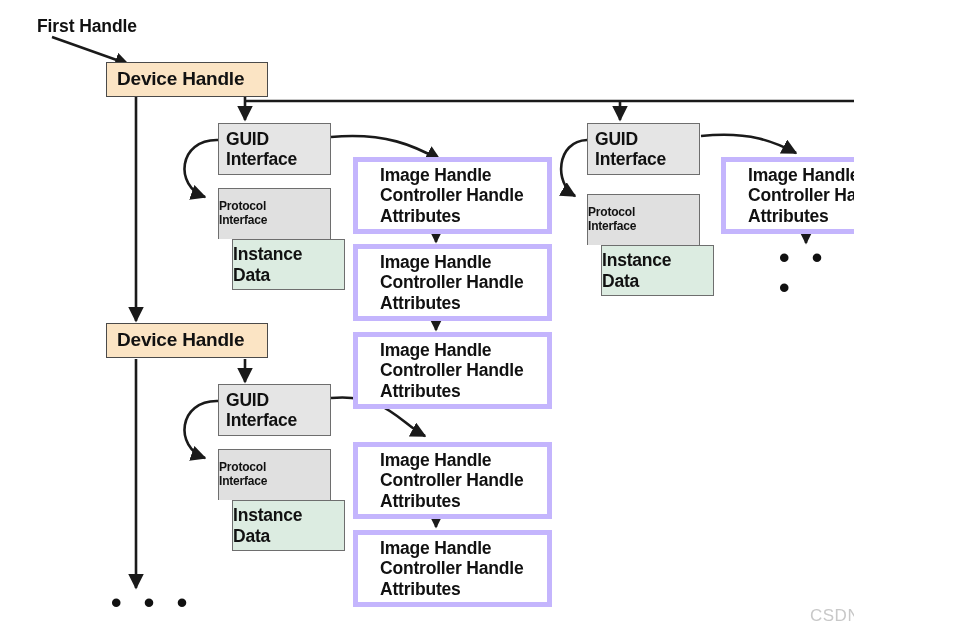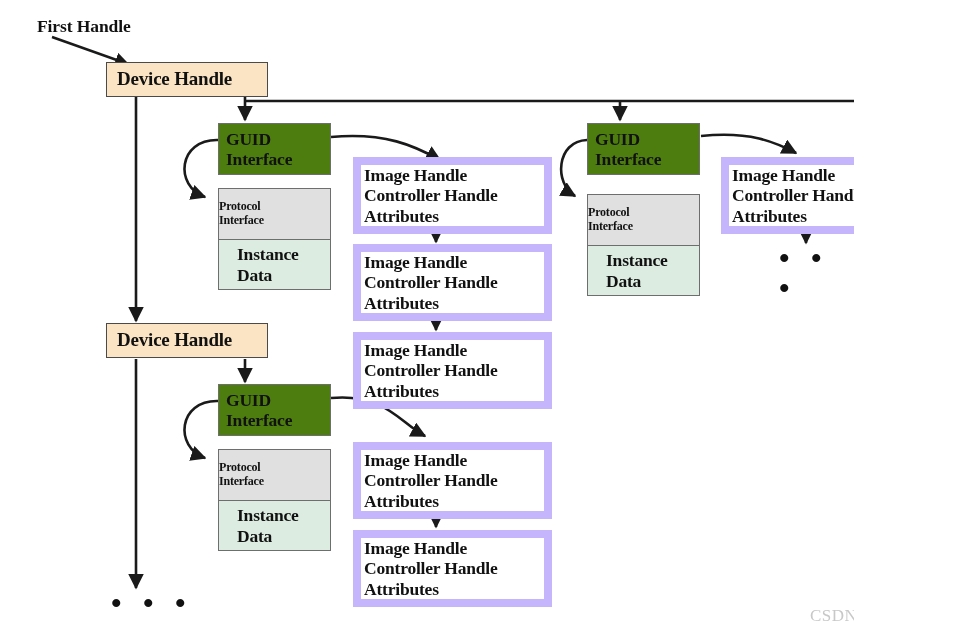--- a/index.html
+++ b/index.html
@@ -5,21 +5,21 @@
   html, body {
     margin: 0;
     padding: 0;
     background: #ffffff;
   }
   #canvas {
     position: relative;
     width: 854px;
     height: 633px;
     background: #ffffff;
-    font-family: Liberation Serif, serif;
+    font-family: Liberation Sans, sans-serif;
     overflow: hidden;
   }
   #edges {
     position: absolute;
     left: 0; top: 0;
     width: 978px;
     height: 633px;
     pointer-events: none;
   }
 
@@ -38,49 +38,50 @@
 
   .node-device {
     background: #fbe4c4;
     border: 1.5px solid #4a4a4a;
     font-size: 19px;
     padding-left: 10px;
     letter-spacing: -0.2px;
   }
 
   .node-guid {
-    background: #4d7c0f;
+    background: #e5e5e5;
     border: 1.5px solid #6e6e6e;
     font-size: 17.5px;
     padding-left: 7px;
     letter-spacing: -0.2px;
   }
 
   .node-protocol {
     background: #e0e0e0;
     border: 1.5px solid #6e6e6e;
     border-bottom: none;
     font-size: 12px;
     padding-left: 0;
     letter-spacing: -0.2px;
   }
 
   .node-instance {
     background: #dcece1;
     border: 1.5px solid #6e6e6e;
     font-size: 17.5px;
-    padding-left: 18px;
-    letter-spacing: -0.2px;
+    padding-left: 0;
+    letter-spacing: -0.2px;
+    margin-left: 14px;
   }
 
   .node-image {
     background: #ffffff;
-    border: 8px solid #c4b5fd;
-    font-size: 17.5px;
-    padding-left: 3px;
+    border: 5px solid #c4b5fd;
+    font-size: 17.5px;
+    padding-left: 22px;
     letter-spacing: -0.2px;
   }
 
   
   .label-title {
     position: absolute;
     font-size: 17.5px;
     font-weight: bold;
     color: #111111;
     letter-spacing: -0.1px;

